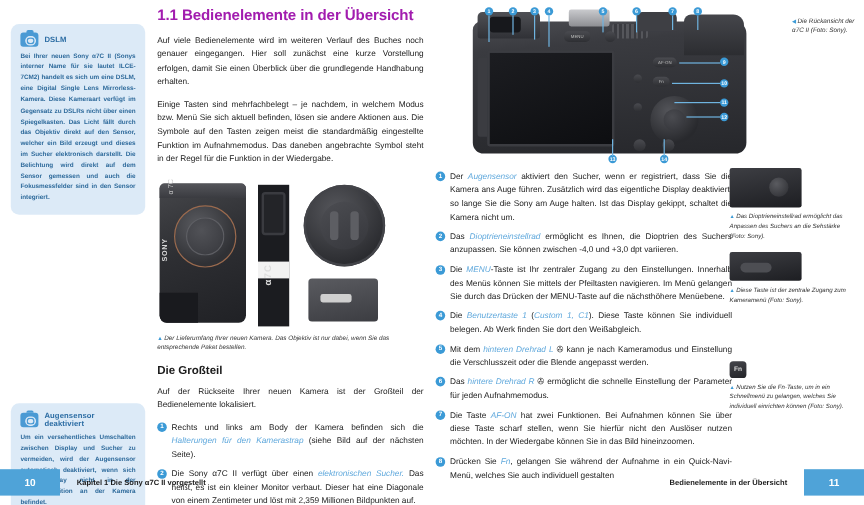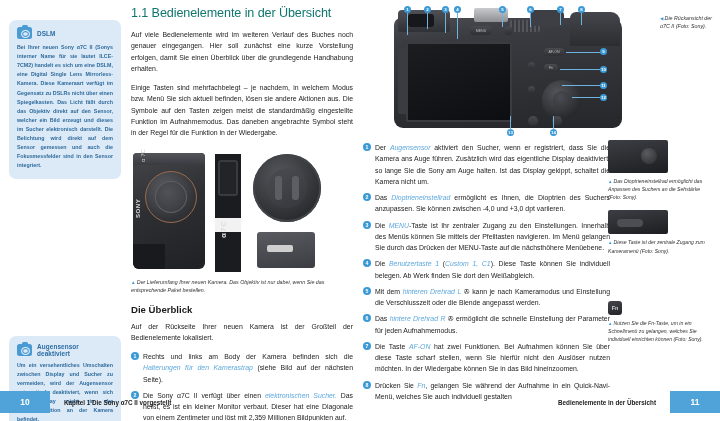--- a/index.html
+++ b/index.html
@@ -39,21 +39,21 @@
   .infobox-title {
     font-size: 6.4px; font-weight: bold; color: #2b6ca3; letter-spacing: .1px;
   }
   .infobox-body {
     font-size: 5.3px; line-height: 1.72; color: #2e6a9b; text-align: justify;
     font-weight: 600;
   }
 
   .l-main { position: absolute; left: 131px; top: 6px; width: 222px; }
   .sec-title {
-    font-size: 12.6px; font-weight: normal; color: #0f766e; letter-spacing: -.1px;
+    font-size: 12.6px; font-weight: bold; color: #a21caf; letter-spacing: -.1px;
     margin-bottom: 9px;
   }
   .body-p {
     font-size: 6.9px; line-height: 1.63; color: #1b1b1b; text-align: justify;
     margin-bottom: 8px;
   }
   .sub-title {
     font-size: 9.6px; font-weight: bold; color: #1b1b1b; margin: 9px 0 6px 0;
   }
   .caption {
@@ -246,21 +246,21 @@
         <div class="kb-strap-w"></div>
         <div class="kb-strap-txt">α7C</div>
         <div class="kb-lens"></div>
         <div class="kb-lenscap"></div>
         <div class="kb-batt"></div>
       </div>
       <div class="caption">
         <span class="tri">▲ </span><i>Der Lieferumfang Ihrer neuen Kamera. Das Objektiv ist nur dabei, wenn Sie das entsprechende Paket bestellen.</i>
       </div>
 
-      <div class="sub-title">Die Überblick</div>
+      <div class="sub-title">Die Großteil</div>
       <div class="body-p">Auf der Rückseite Ihrer neuen Kamera ist der Großteil der Bedienelemente lokalisiert.</div>
 
       <div class="num-list">
         <div class="num-item">
           <span class="num-badge">1</span>
           <span class="num-text"><span>Rechts und links am Body der Kamera befinden sich die </span><span class="hl">Halterungen für den Kamerastrap</span><span> (siehe Bild auf der nächsten Seite).</span></span>
         </div>
         <div class="num-item">
           <span class="num-badge">2</span>
           <span class="num-text"><span>Die Sony α7C II verfügt über einen </span><span class="hl">elektronischen Sucher.</span><span> Das heißt, es ist ein kleiner Monitor verbaut. Dieser hat eine Diagonale von einem Zentimeter und löst mit 2,359 Millionen Bildpunkten auf.</span></span>

